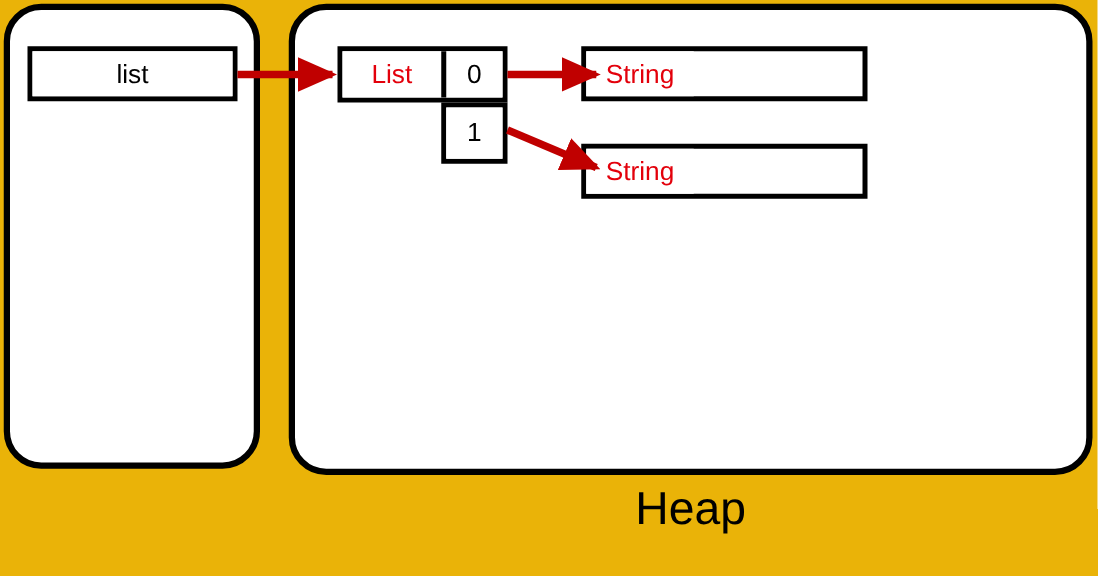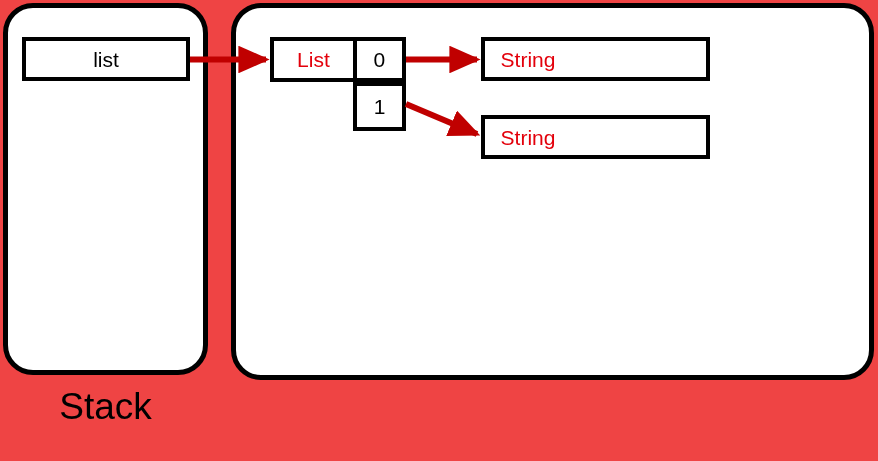--- a/index.html
+++ b/index.html
@@ -11,21 +11,21 @@
   body {
     width: 878px;
     height: 461px;
     font-family: "Liberation Sans", sans-serif;
     overflow: hidden;
   }
   #canvas {
     position: relative;
     width: 878px;
     height: 461px;
-    background: #ef4444;
+    background: #eab308;
   }
 
   
   .region {
     position: absolute;
     box-sizing: border-box;
     border: 5px solid #000000;
     border-radius: 30px;
     background: #ffffff;
   }
@@ -114,21 +114,21 @@
   #list-slot-1 {
     left: 353px;
     top: 82px;
     width: 53px;
     height: 49px;
   }
   #list-slot-1 .idx-cell { width: 100%; }
 
   
   .string-box {
-    left: 481px;
+    left: 465px;
     width: 229px;
     height: 44px;
   }
   #string-box-0 { top: 37px; }
   #string-box-1 { top: 115px; }
   .string-box .type-cell  { width: 86px; }
   .string-box .value-cell { width: 143px; }
 
   
   #arrow-layer {
@@ -177,15 +177,15 @@
       </marker>
     </defs>
 
     <line x1="190" y1="59.5" x2="266" y2="59.5" stroke="#C00000" stroke-width="6" marker-end="url(#arrowhead)"></line>
 
     <line x1="406" y1="59.5" x2="477" y2="59.5" stroke="#C00000" stroke-width="6" marker-end="url(#arrowhead)"></line>
 
     <line x1="406" y1="104" x2="477" y2="134" stroke="#C00000" stroke-width="6" marker-end="url(#arrowhead)"></line>
   </svg>
 
-  <div class="region-caption" id="stack-caption">Stack</div>
+  <div class="region-caption" id="heap-caption">Heap</div>
 
 </div>
 
 </body></html>

